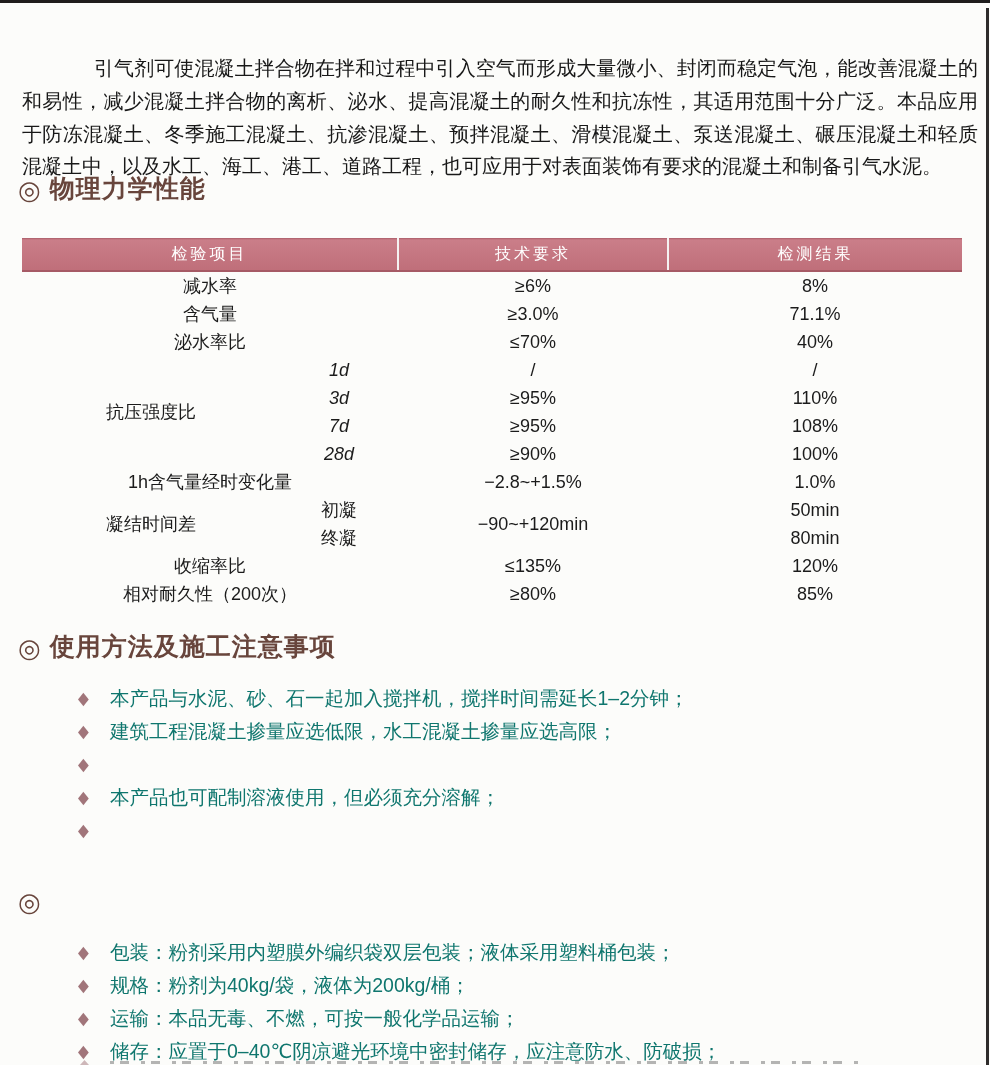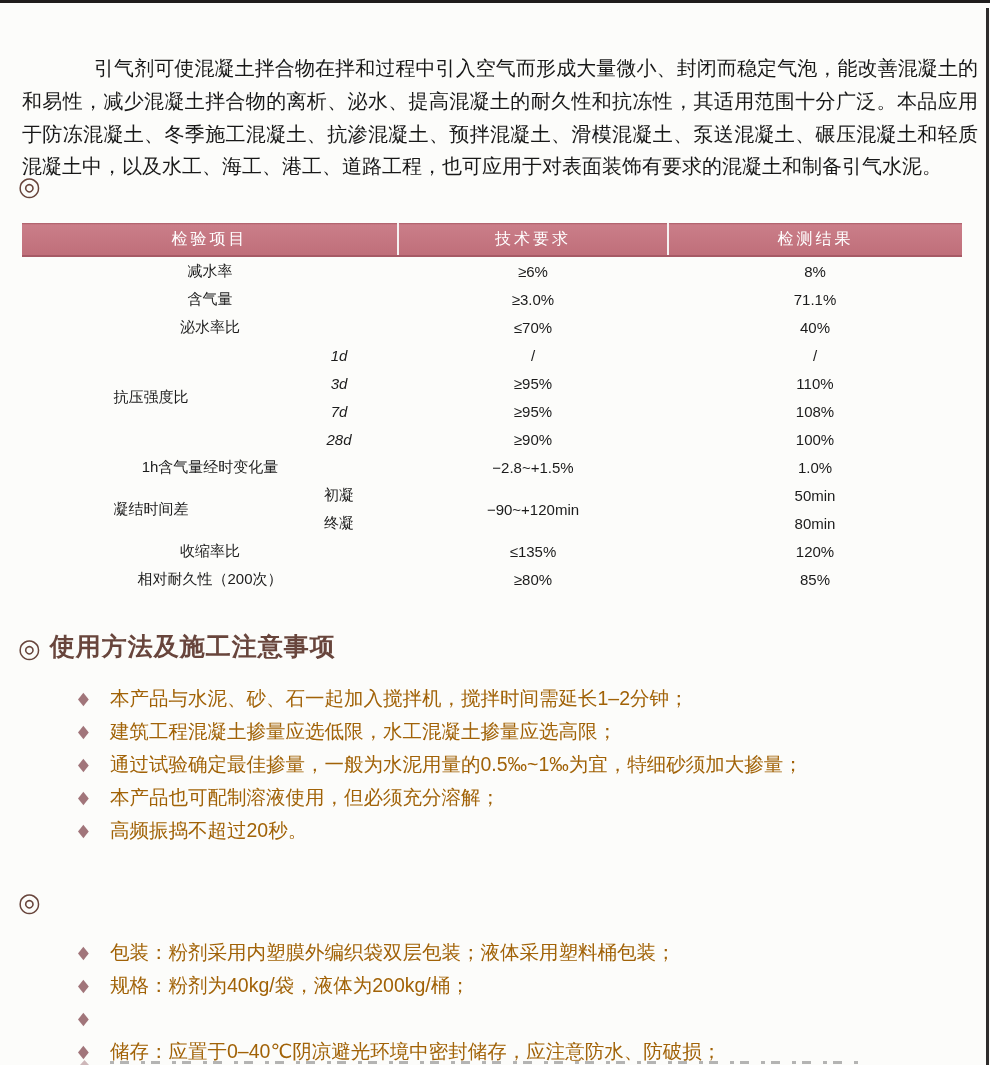--- a/index.html
+++ b/index.html
@@ -20,63 +20,64 @@
   .sec-head{
     position:absolute;left:18px;display:flex;align-items:center;gap:8px;
     color:#68453c;font-weight:bold;font-size:25px;letter-spacing:1px;
   }
   .sec-head .marker{font-size:26px;font-weight:normal;line-height:1;position:relative;top:1px;}
   #head-physical{top:172px;}
   #head-usage{top:630px;}
   #head-packaging{top:888px;}
 
   table.perf{
-    position:absolute;left:22px;top:223px;width:940px;
+    position:absolute;left:22px;top:238px;width:940px;
     border-collapse:collapse;table-layout:fixed;
   }
   table.perf col.c1{width:258px;} table.perf col.c2{width:118px;}
   table.perf col.c3{width:270px;} table.perf col.c4{width:294px;}
   table.perf th{
     background:linear-gradient(180deg,#ca7e89 0%,#bf6e79 100%);
     color:#fff;font-weight:normal;font-size:16px;letter-spacing:3px;
     height:29px;border-bottom:2px solid #a65a65;border-top:1px solid #b26570;
   }
   table.perf th.sep{border-right:2px solid #f5f2f2;}
   table.perf td{
     height:28px;text-align:center;vertical-align:middle;
-    font-size:15px;color:#1b1b1b;padding:0;
+    font-size:18px;color:#1b1b1b;padding:0;
   }
   td.age{font-size:16px;font-style:italic;}
 
   .blist{position:absolute;left:78px;width:862px;}
   #usage-list{top:682px;}
   #pack-list{top:936px;}
   .li{display:flex;align-items:flex-start;min-height:33px;}
   .dia{
     color:#a1757a;font-size:14px;width:32px;flex:0 0 32px;
     line-height:33px;text-align:left;transform:scaleY(1.25);transform-origin:center;
   }
-  .litext{font-size:19.5px;line-height:33px;color:#a16207;}
+  .litext{font-size:19.5px;line-height:33px;color:#0f766e;}
 
   .cutoff{position:absolute;left:80px;top:1059px;width:780px;height:6px;overflow:hidden;opacity:.5;}
   .cutoff .diatip{position:absolute;left:0;top:1px;width:9px;height:5px;background:#a1757a;
     clip-path:polygon(50% 0,100% 100%,0 100%);}
   .cutoff .marks{position:absolute;left:30px;top:2px;width:750px;height:3px;
     background:repeating-linear-gradient(90deg,#6e6e6e 0 4px,transparent 4px 10px,#6e6e6e 10px 19px,transparent 19px 31px);}
 </style>
 </head>
 <body>
 
 <div class="topline"></div>
 <div class="rightline"></div>
 
 <p class="intro">引气剂可使混凝土拌合物在拌和过程中引入空气而形成大量微小、封闭而稳定气泡，能改善混凝土的和易性，减少混凝土拌合物的离析、泌水、提高混凝土的耐久性和抗冻性，其适用范围十分广泛。本品应用于防冻混凝土、冬季施工混凝土、抗渗混凝土、预拌混凝土、滑模混凝土、泵送混凝土、碾压混凝土和轻质混凝土中，以及水工、海工、港工、道路工程，也可应用于对表面装饰有要求的混凝土和制备引气水泥。</p>
 
 <div class="sec-head" id="head-physical">
   <span class="marker">◎</span>
+  <span>物理力学性能</span>
 </div>
 
 <table class="perf">
   <colgroup>
       <col class="c1">
       <col class="c2">
       <col class="c3">
       <col class="c4">
     </colgroup>
   <thead>
@@ -160,49 +161,48 @@
   <div class="li">
     <span class="dia">◆</span>
     <div class="litext">本产品与水泥、砂、石一起加入搅拌机，搅拌时间需延长1–2分钟；</div>
   </div>
   <div class="li">
     <span class="dia">◆</span>
     <div class="litext">建筑工程混凝土掺量应选低限，水工混凝土掺量应选高限；</div>
   </div>
   <div class="li">
     <span class="dia">◆</span>
-    <div class="litext">通过试验确定最佳掺量，一般为水泥用量的0.5‰~1‰为宜，特细砂须加大掺量；</div>
   </div>
   <div class="li">
     <span class="dia">◆</span>
     <div class="litext">本产品也可配制溶液使用，但必须充分溶解；</div>
   </div>
   <div class="li">
     <span class="dia">◆</span>
     <div class="litext">
-      <div>高频振捣不超过20秒。</div>
     </div>
   </div>
 </div>
 
 <div class="sec-head" id="head-packaging">
   <span class="marker">◎</span>
 </div>
 
 <div class="blist" id="pack-list">
   <div class="li">
     <span class="dia">◆</span>
     <div class="litext">包装：粉剂采用内塑膜外编织袋双层包装；液体采用塑料桶包装；</div>
   </div>
   <div class="li">
     <span class="dia">◆</span>
     <div class="litext">规格：粉剂为40kg/袋，液体为200kg/桶；</div>
   </div>
   <div class="li">
     <span class="dia">◆</span>
+    <div class="litext">运输：本品无毒、不燃，可按一般化学品运输；</div>
   </div>
   <div class="li">
     <span class="dia">◆</span>
     <div class="litext">储存：应置于0–40℃阴凉避光环境中密封储存，应注意防水、防破损；</div>
   </div>
 </div>
 
 <div class="cutoff">
   <span class="diatip"></span>
   <span class="marks"></span>

